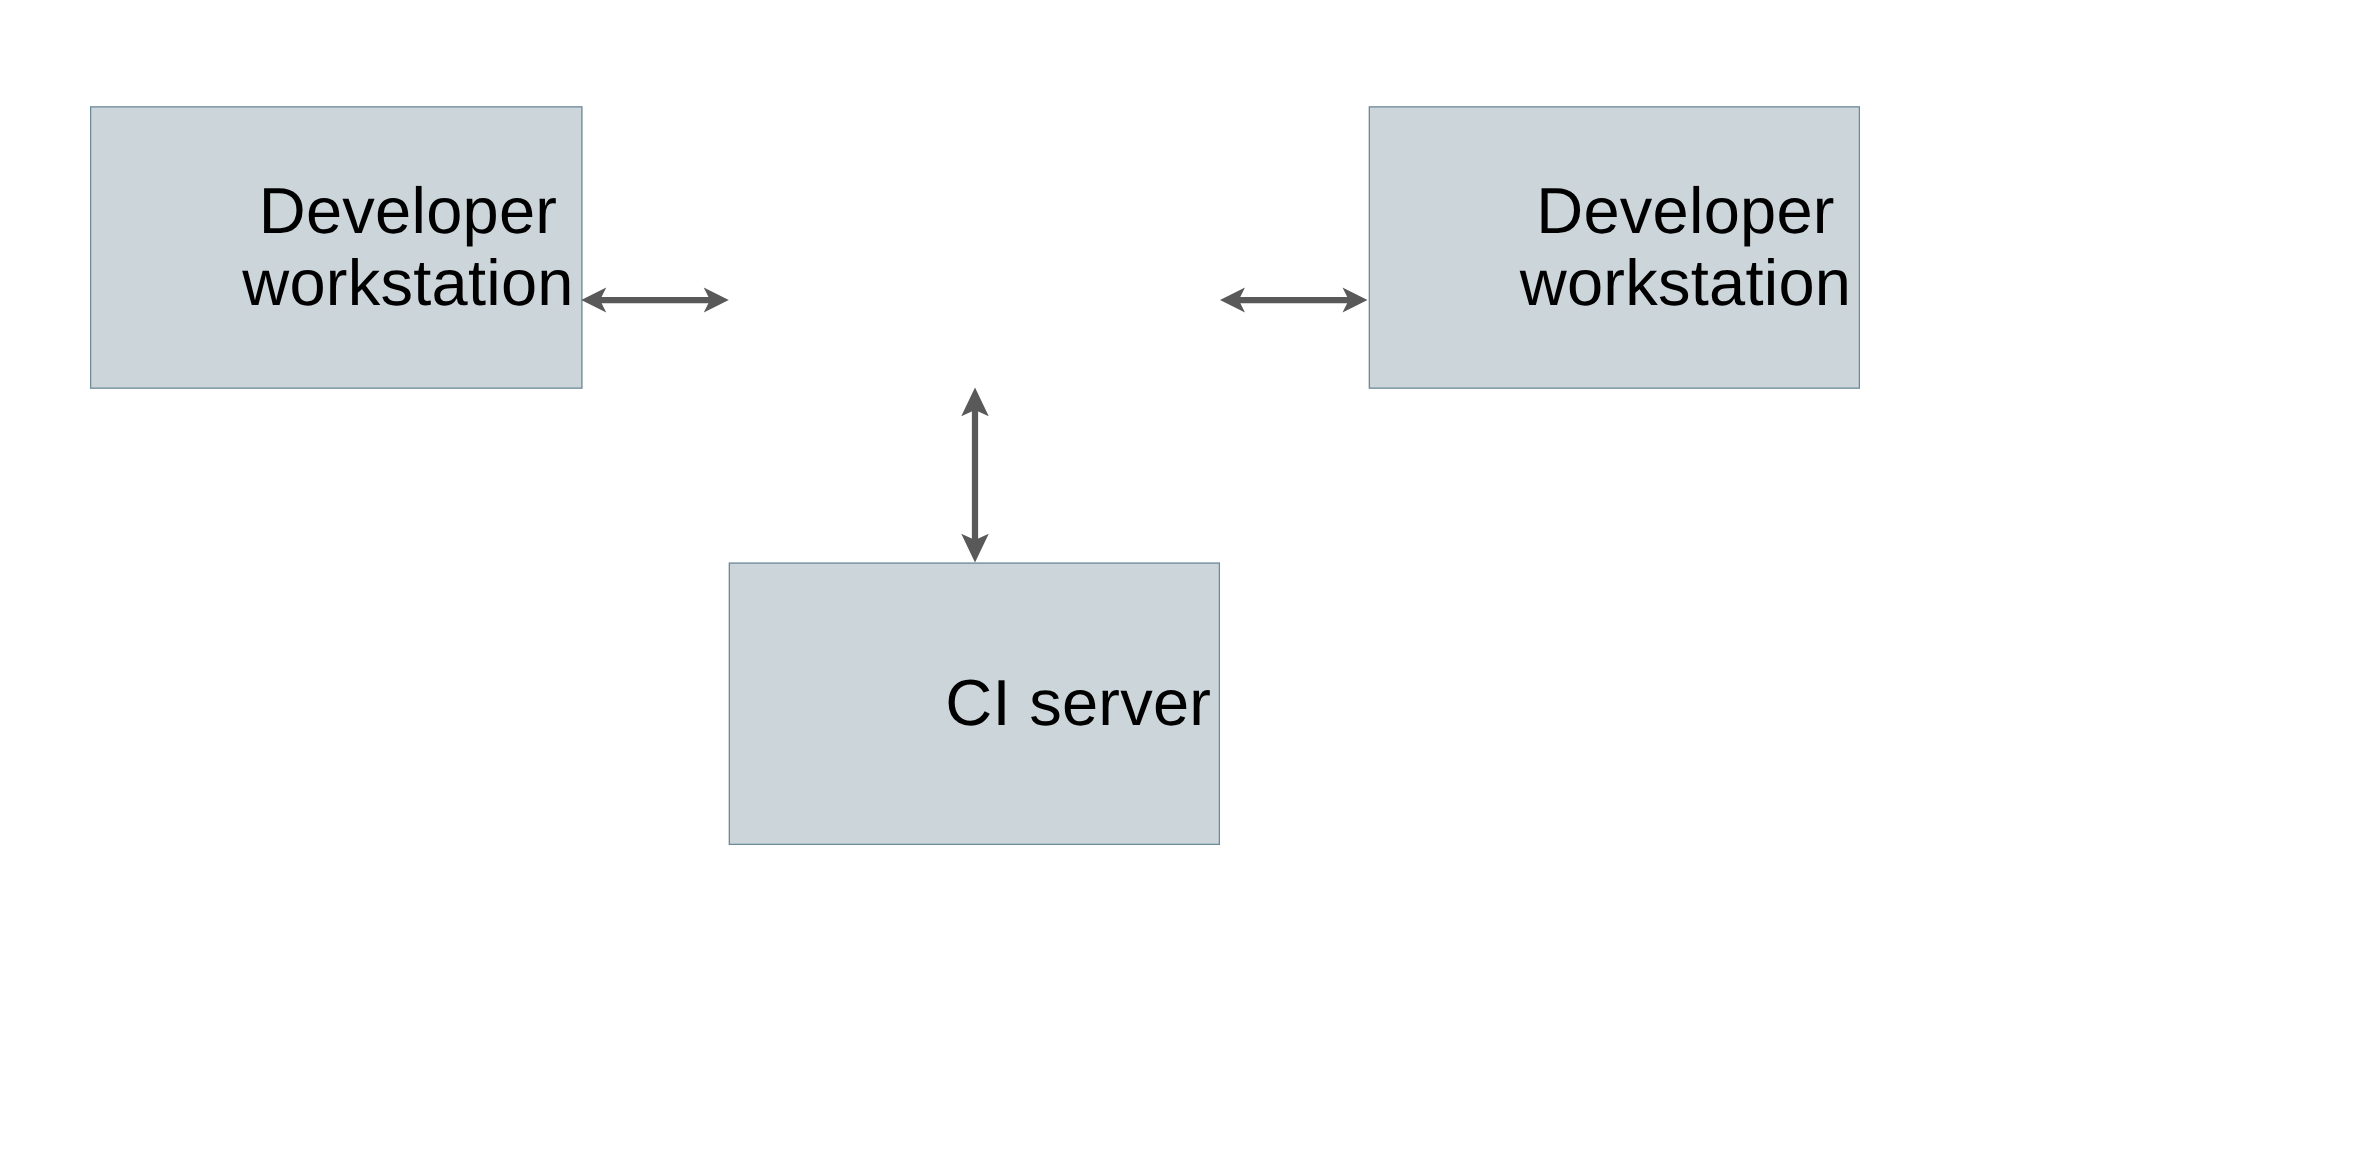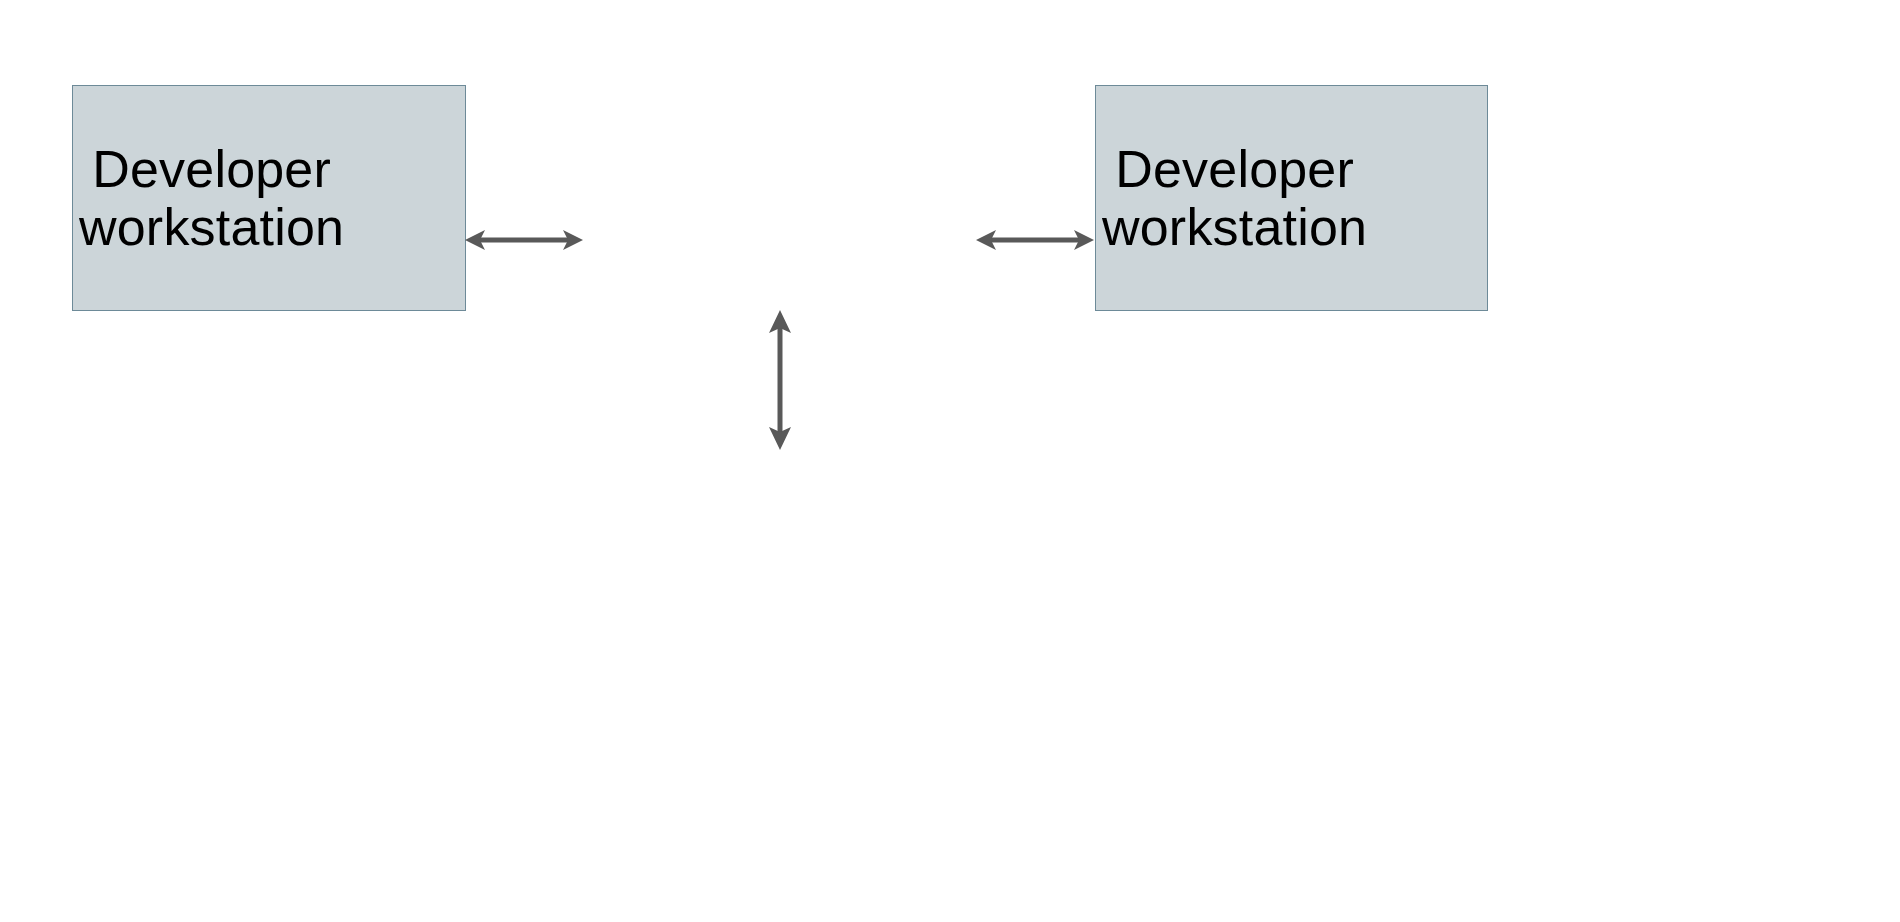--- a/index.html
+++ b/index.html
@@ -19,21 +19,21 @@
     height: 922px;
     background: #ffffff;
   }
   .node {
     position: absolute;
     box-sizing: border-box;
     background: #ccd5d9;
     border: 1.6px solid #6d8a98;
     display: flex;
     align-items: center;
-    justify-content: flex-start;
+    justify-content: flex-end;
     text-align: center;
   }
   .node-label {
     color: #000000;
     font-size: 52px;
     line-height: 1.12;
     font-weight: 400;
     letter-spacing: 0.2px;
     white-space: pre-line;
     padding: 0 6px;
@@ -60,20 +60,23 @@
     <span class="node-label">Developer
 workstation</span>
   </div>
 
 
   <div class="node" id="node-dev-right">
     <span class="node-label">Developer
 workstation</span>
   </div>
 
+  <div class="node" id="node-ci">
+    <span class="node-label">CI server</span>
+  </div>
 
   <svg class="connector" id="conn-left-shared" viewBox="0 0 122 50" width="122" height="50">
     <line x1="14" y1="25" x2="108" y2="25" stroke="#595959" stroke-width="5"></line>
     <polygon points="2,25 22,15 17,25 22,35" fill="#595959"></polygon>
     <polygon points="120,25 100,15 105,25 100,35" fill="#595959"></polygon>
   </svg>
 
   <svg class="connector" id="conn-shared-right" viewBox="0 0 122 50" width="122" height="50">
     <line x1="14" y1="25" x2="108" y2="25" stroke="#595959" stroke-width="5"></line>
     <polygon points="2,25 22,15 17,25 22,35" fill="#595959"></polygon>

